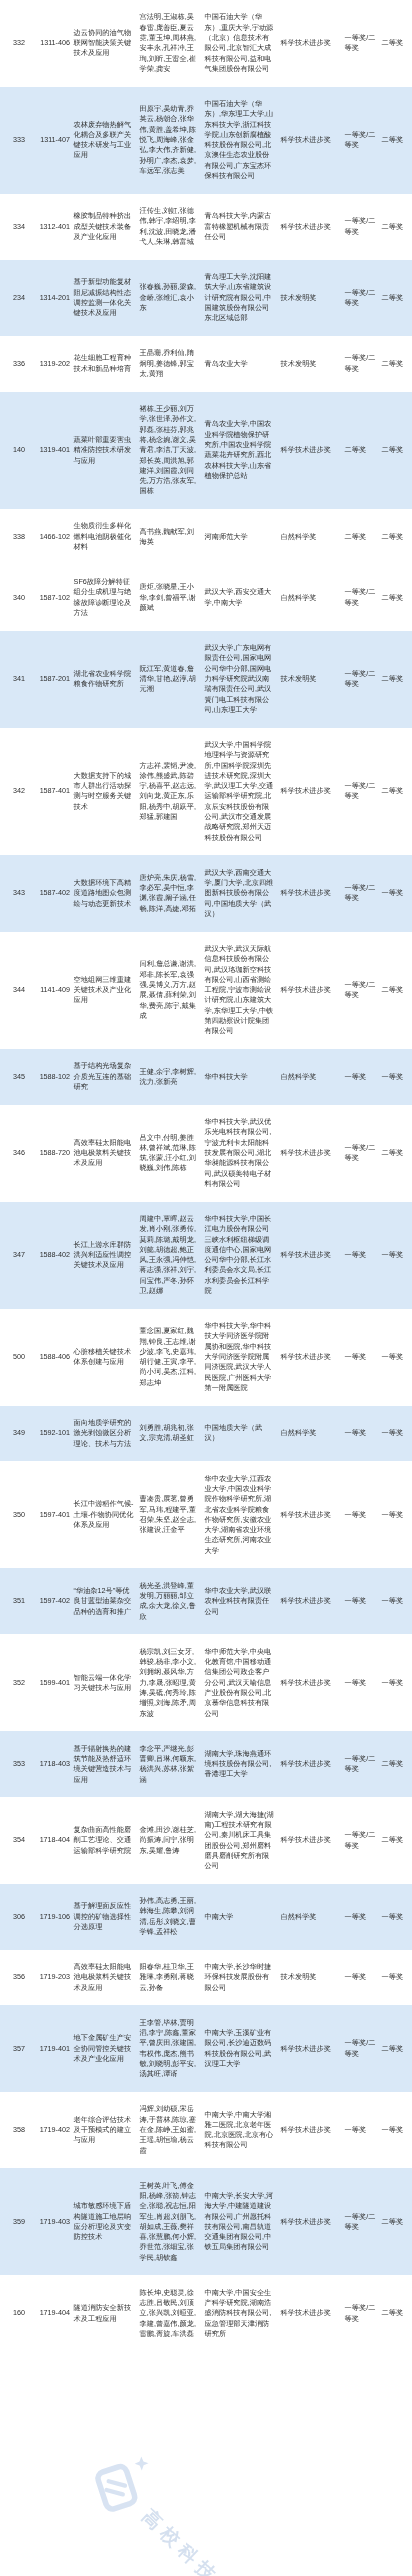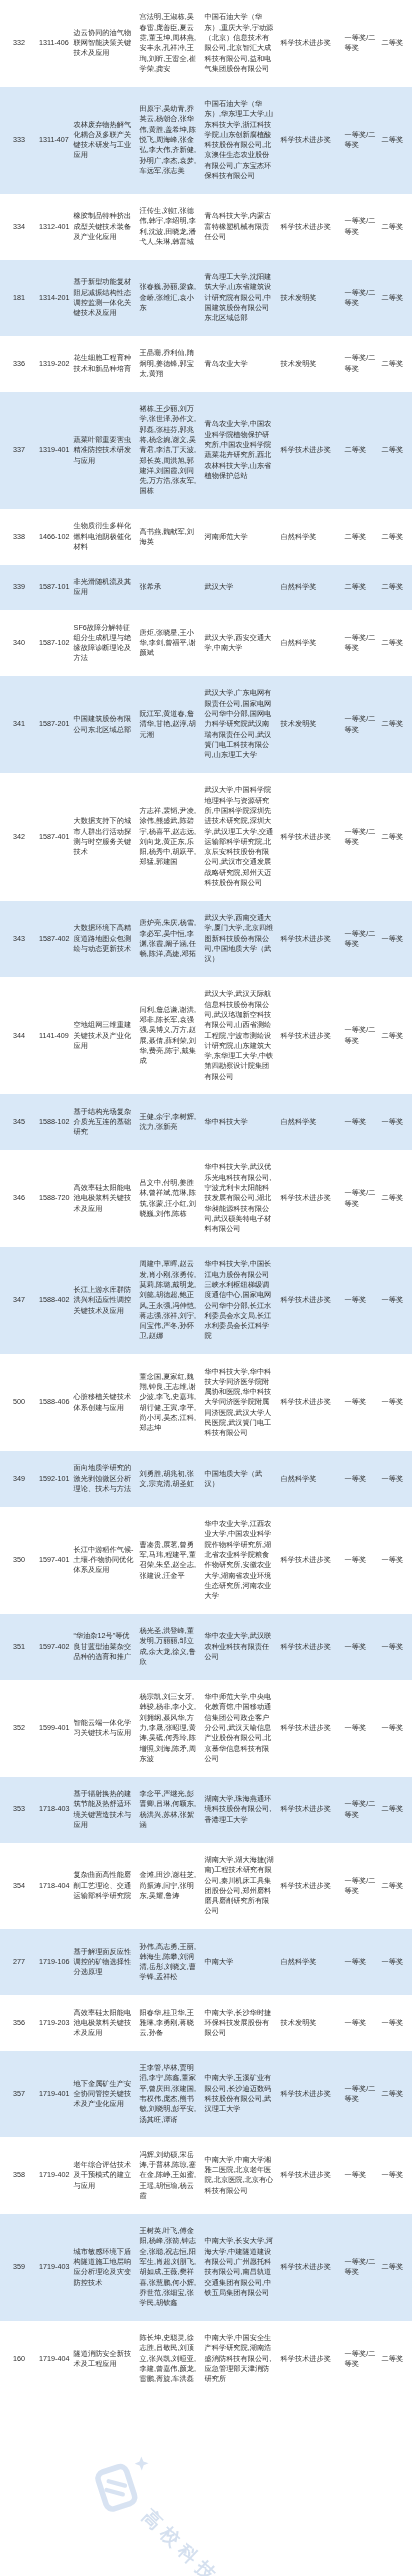--- a/index.html
+++ b/index.html
@@ -10,21 +10,21 @@
   .wm-unit{position:absolute;display:flex;align-items:center;gap:7.2px;
     transform:rotate(44deg);transform-origin:left top;opacity:.75;}
   .wm-unit svg{transform:rotate(-46deg);flex:0 0 auto;}
   .wm-text{font-size:18.5px;letter-spacing:6.2px;color:#c7d6ea;font-weight:bold;white-space:nowrap;}
   
   table{position:relative;z-index:1;border-collapse:collapse;table-layout:fixed;width:412px;
     color:#2e2e2e;font-size:7.2px;line-height:10.3px;}
   col.c1{width:26px;} col.c2{width:45px;} col.c3{width:66px;} col.c4{width:65px;}
   col.c5{width:76px;} col.c6{width:64px;} col.c7{width:37px;} col.c8{width:33px;}
   td{vertical-align:middle;padding:12.4px 2.6px;word-break:break-all;}
-  td.seq,td.code{text-align:left;word-break:keep-all;padding-left:13px;padding-right:1px;}
+  td.seq,td.code{text-align:right;word-break:keep-all;padding-left:13px;padding-right:1px;}
   tr.shade{background:#d9e8f7;}
   tr.plain{background:#ffffff;}
 </style>
 </head>
 <body>
 
 <div id="page">
   <div id="wm-layer">
       <div class="wm-unit" style="top: 175px; left: 118px;">
     <svg width="62" height="62" viewBox="0 0 100 100" fill="none">
@@ -136,83 +136,73 @@
     <td class="seq">334</td>
     <td class="code">1312-401</td>
     <td class="title">橡胶制品特种挤出成型关键技术装备及产业化应用</td>
     <td class="people">汪传生,刘虹,张德伟,韩宇,李绍明,李利,沈波,田晓龙,潘弋人,朱琳,韩富城</td>
     <td class="orgs">青岛科技大学,内蒙古富特橡塑机械有限责任公司</td>
     <td class="award">科学技术进步奖</td>
     <td class="grade">一等奖/二等奖</td>
     <td class="final">二等奖</td>
   </tr>
         <tr class="shade">
-    <td class="seq">181</td>
+    <td class="seq">234</td>
     <td class="code">1314-201</td>
     <td class="title">基于新型功能复材阻尼减振结构性态调控监测一体化关键技术及应用</td>
     <td class="people">张春巍,孙丽,梁森,金峤,张维汇,袁小东</td>
     <td class="orgs">青岛理工大学,沈阳建筑大学,山东省建筑设计研究院有限公司,中国建筑股份有限公司东北区域总部</td>
     <td class="award">技术发明奖</td>
     <td class="grade">一等奖/二等奖</td>
     <td class="final">二等奖</td>
   </tr>
         <tr class="plain">
     <td class="seq">336</td>
     <td class="code">1319-202</td>
     <td class="title">花生细胞工程育种技术和新品种培育</td>
     <td class="people">王晶珊,乔利仙,隋炯明,姜德锋,郭宝太,黄翔</td>
     <td class="orgs">青岛农业大学</td>
     <td class="award">技术发明奖</td>
     <td class="grade">一等奖/二等奖</td>
     <td class="final">二等奖</td>
   </tr>
         <tr class="shade">
-    <td class="seq">337</td>
+    <td class="seq">140</td>
     <td class="code">1319-401</td>
     <td class="title">蔬菜叶部重要害虫精准防控技术研发与应用</td>
     <td class="people">褚栋,王少丽,刘万学,张世泽,孙作文,郭磊,张桂芬,郭兆将,杨念婉,谢文,吴青君,李洁,丁天波,郑长英,周洪旭,郭建洋,刘国霞,刘同先,万方浩,张友军,国栋</td>
     <td class="orgs">青岛农业大学,中国农业科学院植物保护研究所,中国农业科学院蔬菜花卉研究所,西北农林科技大学,山东省植物保护总站</td>
     <td class="award">科学技术进步奖</td>
     <td class="grade">二等奖</td>
     <td class="final">二等奖</td>
   </tr>
         <tr class="plain">
     <td class="seq">338</td>
     <td class="code">1466-102</td>
     <td class="title">生物质衍生多样化燃料电池阴极催化材料</td>
     <td class="people">高书燕,魏献军,刘海英</td>
     <td class="orgs">河南师范大学</td>
     <td class="award">自然科学奖</td>
     <td class="grade">二等奖</td>
     <td class="final">二等奖</td>
   </tr>
-        <tr class="shade">
-    <td class="seq">339</td>
-    <td class="code">1587-101</td>
-    <td class="title">非光滑随机流及其应用</td>
-    <td class="people">张希承</td>
-    <td class="orgs">武汉大学</td>
-    <td class="award">自然科学奖</td>
-    <td class="grade">二等奖</td>
-    <td class="final">二等奖</td>
-  </tr>
         <tr class="plain">
     <td class="seq">340</td>
     <td class="code">1587-102</td>
     <td class="title">SF6故障分解特征组分生成机理与绝缘故障诊断理论及方法</td>
     <td class="people">唐炬,张晓星,王小华,李剑,曾福平,谢颜斌</td>
     <td class="orgs">武汉大学,西安交通大学,中南大学</td>
     <td class="award">自然科学奖</td>
     <td class="grade">一等奖/二等奖</td>
     <td class="final">二等奖</td>
   </tr>
         <tr class="shade">
     <td class="seq">341</td>
     <td class="code">1587-201</td>
-    <td class="title">中国建筑股份有限公司东北区域总部</td>
+    <td class="title">湖北省农业科学院粮食作物研究所</td>
     <td class="people">阮江军,黄道春,詹清华,甘艳,赵淳,胡元潮</td>
     <td class="orgs">武汉大学,广东电网有限责任公司,国家电网公司华中分部,国网电力科学研究院武汉南瑞有限责任公司,武汉簧门电工科技有限公司,山东理工大学</td>
     <td class="award">技术发明奖</td>
     <td class="grade">一等奖/二等奖</td>
     <td class="final">二等奖</td>
   </tr>
         <tr class="plain">
     <td class="seq">342</td>
     <td class="code">1587-401</td>
     <td class="title">大数据支持下的城市人群出行活动探测与时空服务关键技术</td>
@@ -270,21 +260,21 @@
     <td class="orgs">华中科技大学,中国长江电力股份有限公司三峡水利枢纽梯级调度通信中心,国家电网公司华中分部,长江水利委员会水文局,长江水利委员会长江科学院</td>
     <td class="award">科学技术进步奖</td>
     <td class="grade">一等奖</td>
     <td class="final">一等奖</td>
   </tr>
         <tr class="plain">
     <td class="seq">500</td>
     <td class="code">1588-406</td>
     <td class="title">心脏移植关键技术体系创建与应用</td>
     <td class="people">董念国,夏家红,魏翔,钟良,王志维,谢少波,李飞,史嘉玮,胡行健,王寅,李平,尚小珂,吴杰,江科,郑志坤</td>
-    <td class="orgs">华中科技大学,华中科技大学同济医学院附属协和医院,华中科技大学同济医学院附属同济医院,武汉大学人民医院,武汉簧门电工科技有限公司</td>
+    <td class="orgs">华中科技大学,华中科技大学同济医学院附属协和医院,华中科技大学同济医学院附属同济医院,武汉大学人民医院,广州医科大学第一附属医院</td>
     <td class="award">科学技术进步奖</td>
     <td class="grade">一等奖</td>
     <td class="final">一等奖</td>
   </tr>
         <tr class="shade">
     <td class="seq">349</td>
     <td class="code">1592-101</td>
     <td class="title">面向地质学研究的激光剥蚀微区分析理论、技术与方法</td>
     <td class="people">刘勇胜,胡兆初,张文,宗克清,胡圣虹</td>
     <td class="orgs">中国地质大学（武汉）</td>
@@ -336,21 +326,21 @@
     <td class="seq">354</td>
     <td class="code">1718-404</td>
     <td class="title">复杂曲面高性能磨削工艺理论、交通运输部科学研究院</td>
     <td class="people">金滩,田沙,谢桂芝,尚振涛,闫宁,张明东,吴耀,鲁涛</td>
     <td class="orgs">湖南大学,湖大海捷(湖南)工程技术研究有限公司,秦川机床工具集团股份公司,郑州磨料磨具磨削研究所有限公司</td>
     <td class="award">科学技术进步奖</td>
     <td class="grade">一等奖/二等奖</td>
     <td class="final">二等奖</td>
   </tr>
         <tr class="shade">
-    <td class="seq">277</td>
+    <td class="seq">306</td>
     <td class="code">1719-106</td>
     <td class="title">基于解理面反应性调控的矿物选择性分选原理</td>
     <td class="people">孙伟,高志勇,王丽,韩海生,陈攀,刘润清,岳彤,刘晓文,曹学锋,孟祥松</td>
     <td class="orgs">中南大学</td>
     <td class="award">自然科学奖</td>
     <td class="grade">一等奖</td>
     <td class="final">一等奖</td>
   </tr>
         <tr class="plain">
     <td class="seq">356</td>

